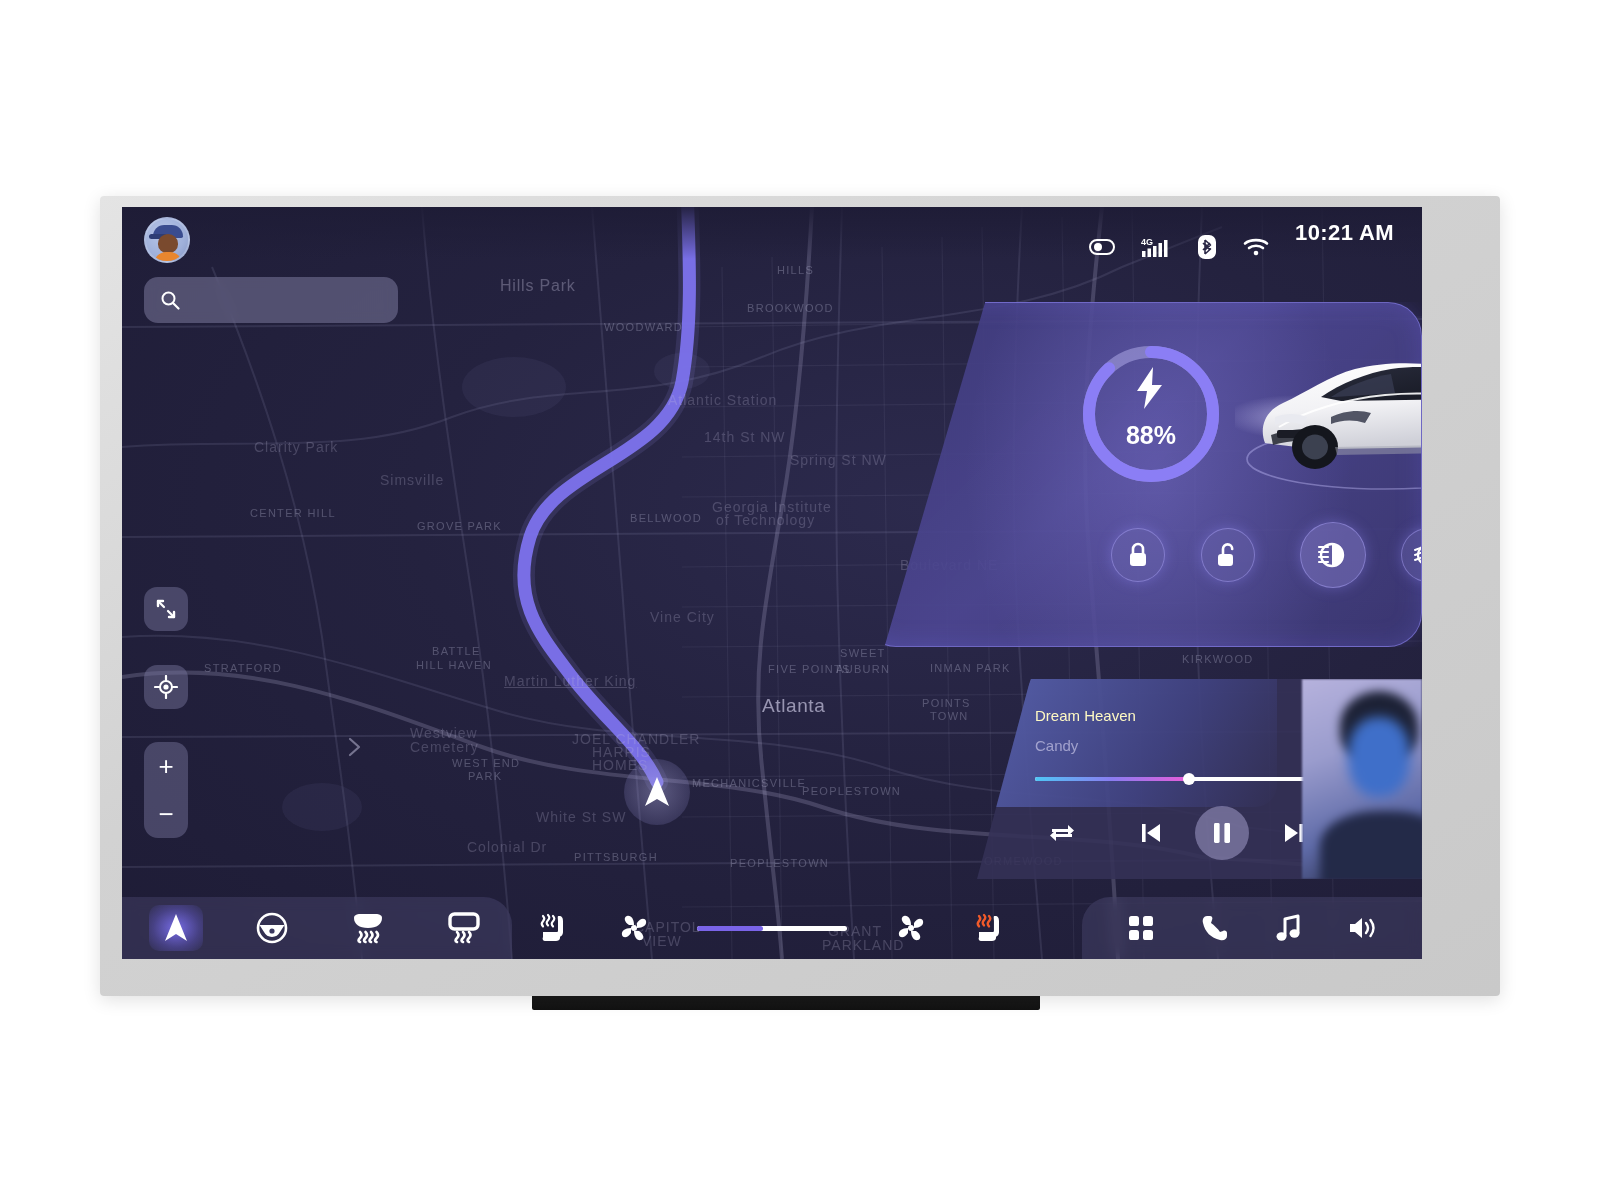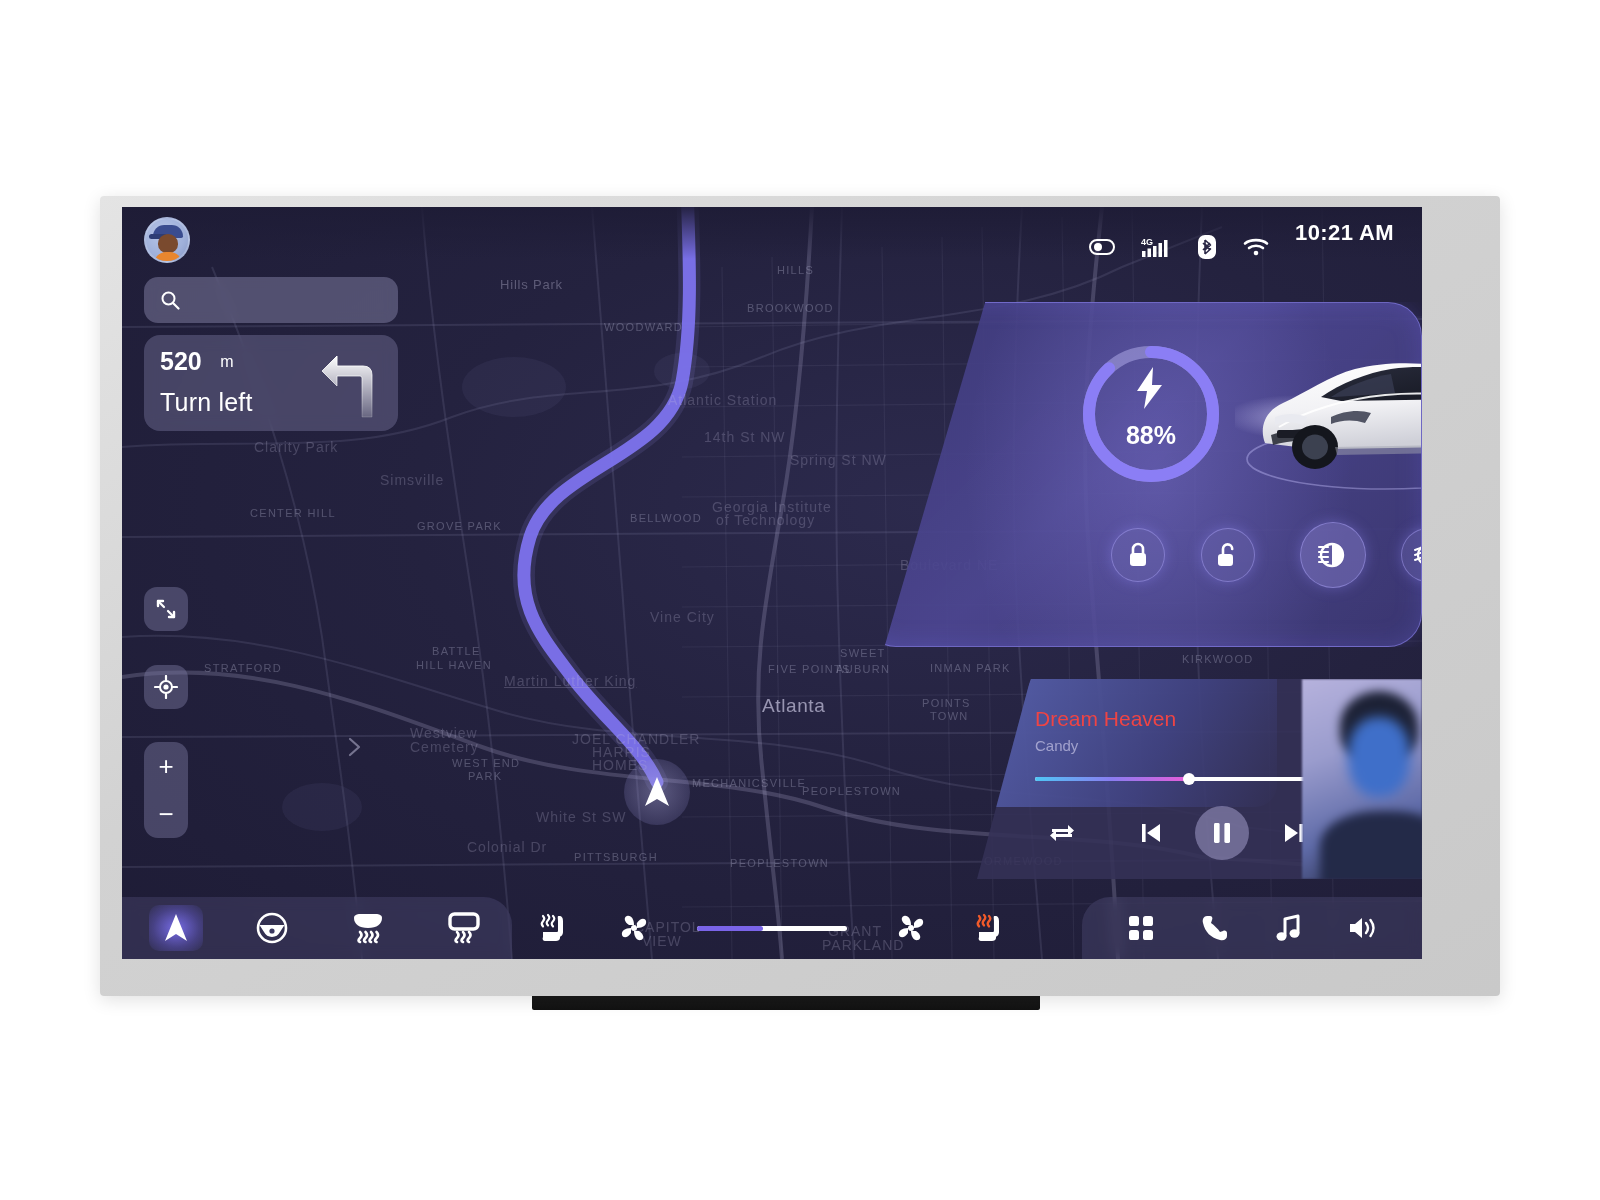--- a/index.html
+++ b/index.html
@@ -47,21 +47,21 @@
     font-size: 11px;
     letter-spacing: 1.3px;
     white-space: nowrap;
     pointer-events: none;
     text-transform: none;
   }
   .map-label.big {
     font-size: 19px; letter-spacing: 0.6px;
     color: rgba(222,220,245,0.62);
   }
-  .map-label.mid { font-size: 13px; letter-spacing: 0.8px; color: rgba(205,203,230,0.34); }
+  .map-label.mid { font-size: 16px; letter-spacing: 0.8px; color: rgba(205,203,230,0.34); }
   .map-label.tiny { font-size: 14px; letter-spacing: 1px; color: rgba(195,193,220,0.24); }
 
   
   #statusbar {
     position: absolute; left: 0; top: 0;
     width: 100%; height: 52px;
     display: flex; align-items: center; justify-content: flex-end;
     padding-right: 28px; gap: 26px;
     color: #ffffff;
     background: linear-gradient(180deg, rgba(30,28,54,0.92) 0%, rgba(30,28,54,0.0) 100%);
@@ -212,21 +212,21 @@
     border-radius: 30px 0 0 0;
     clip-path: polygon(12% 0%, 100% 0%, 100% 100%, 0% 100%);
     overflow: hidden;
   }
   #media-tint {
     position: absolute; left: 0; top: 0; width: 300px; height: 128px;
     background: linear-gradient(120deg, rgba(92,104,185,0.85) 0%, rgba(74,80,160,0.55) 60%, rgba(60,58,110,0.0) 100%);
     clip-path: polygon(18% 0%, 100% 0%, 100% 100%, 0% 100%);
     border-radius: 30px 0 22px 0;
   }
-  #track-title { position: absolute; left: 58px; top: 28px; color:#ef4444; font-size: 21px; }
+  #track-title { position: absolute; left: 58px; top: 28px; color:#fef9c3; font-size: 15px; }
   #track-artist { position: absolute; left: 58px; top: 58px; color: rgba(215,212,240,0.62); font-size: 15px; }
   #progress-track {
     position: absolute; left: 58px; top: 98px; width: 385px; height: 4px;
     border-radius: 2px; background: #ffffff;
   }
   #progress-fill {
     position: absolute; left: 0; top: 0; height: 4px; border-radius: 2px;
     background: linear-gradient(90deg, #4fc6f5 0%, #8a7cf0 50%, #e85cd8 100%);
   }
   #progress-knob {
@@ -471,38 +471,20 @@
   <div id="searchbar">
     <span>
       <svg width="20" height="20" viewBox="0 0 20 20" class="icon-svg">
         <circle cx="8.5" cy="8.5" r="6" fill="none" stroke="#fff" stroke-width="2"></circle>
         <path d="M13 13 L18.5 18.5" stroke="#fff" stroke-width="2.2" stroke-linecap="round"></path>
       </svg>
     </span>
     <input type="text" value="" placeholder="" style="">
   </div>
 
-  <div id="navcard">
-    <div>
-      <span id="nav-dist">520</span>
-      <span id="nav-unit">m</span>
-    </div>
-    <div id="nav-instr">Turn left</div>
-    <span id="nav-arrow">
-      <svg width="66" height="72" viewBox="0 0 66 72" class="icon-svg">
-        <defs>
-          <linearGradient id="arrFade" x1="0" y1="0" x2="0" y2="1">
-            <stop offset="0%" stop-color="#ffffff"></stop>
-            <stop offset="100%" stop-color="#ffffff" stop-opacity="0.18"></stop>
-          </linearGradient>
-        </defs>
-        <path d="M52 70 L52 28 Q52 19 43 19 L17 19 L17 9 L2 24 L17 39 L17 29 L40 29 Q42 29 42 31 L42 70 Z" fill="url(#arrFade)" stroke="url(#arrFade)" stroke-width="1" stroke-linejoin="round"></path>
-      </svg>
-    </span>
-  </div>
 
   <div class="mapbtn" id="btn-expand">
     <svg width="22" height="22" viewBox="0 0 22 22" class="icon-svg">
       <path d="M8 3 L3 3 L3 8" stroke="#fff" stroke-width="2.4" fill="none" stroke-linecap="round" stroke-linejoin="round"></path>
       <path d="M14 19 L19 19 L19 14" stroke="#fff" stroke-width="2.4" fill="none" stroke-linecap="round" stroke-linejoin="round"></path>
       <path d="M3 3 L9 9" stroke="#fff" stroke-width="2.2" stroke-linecap="round"></path>
       <path d="M19 19 L13 13" stroke="#fff" stroke-width="2.2" stroke-linecap="round"></path>
     </svg>
   </div>
   <div class="mapbtn" id="btn-locate">

